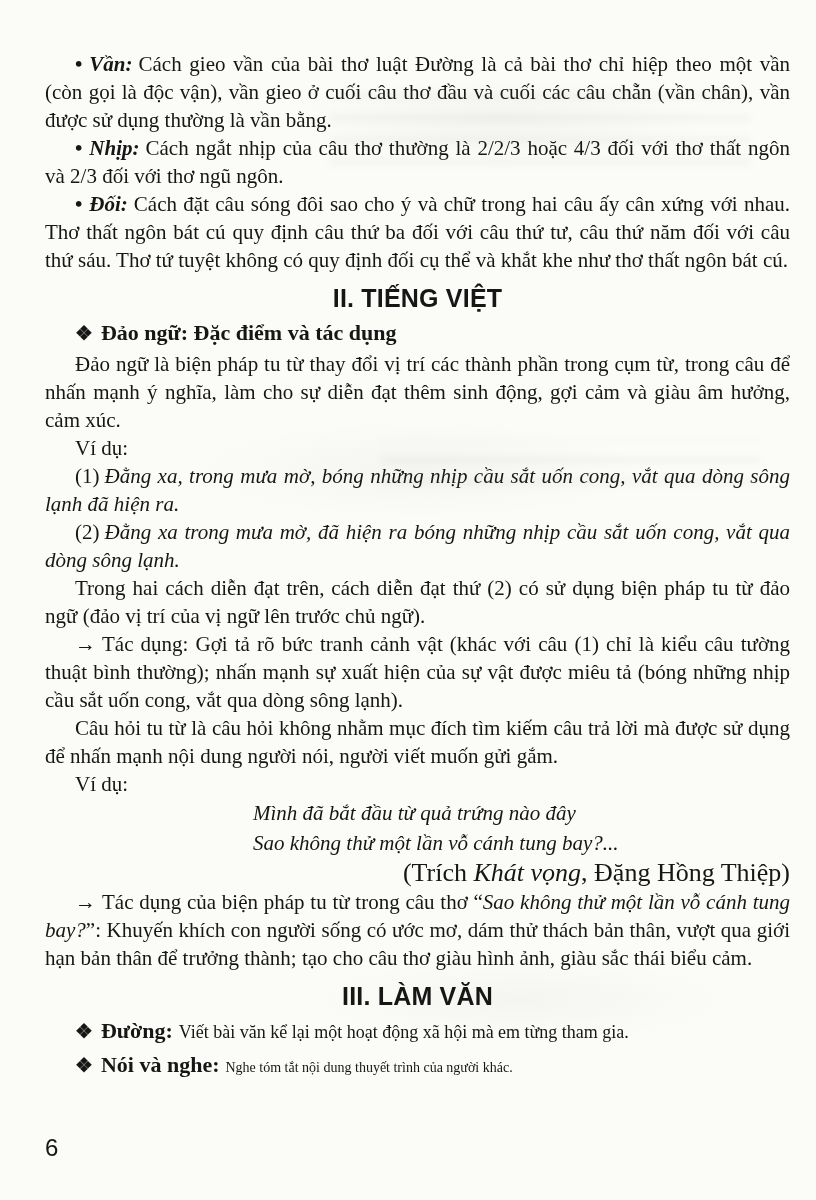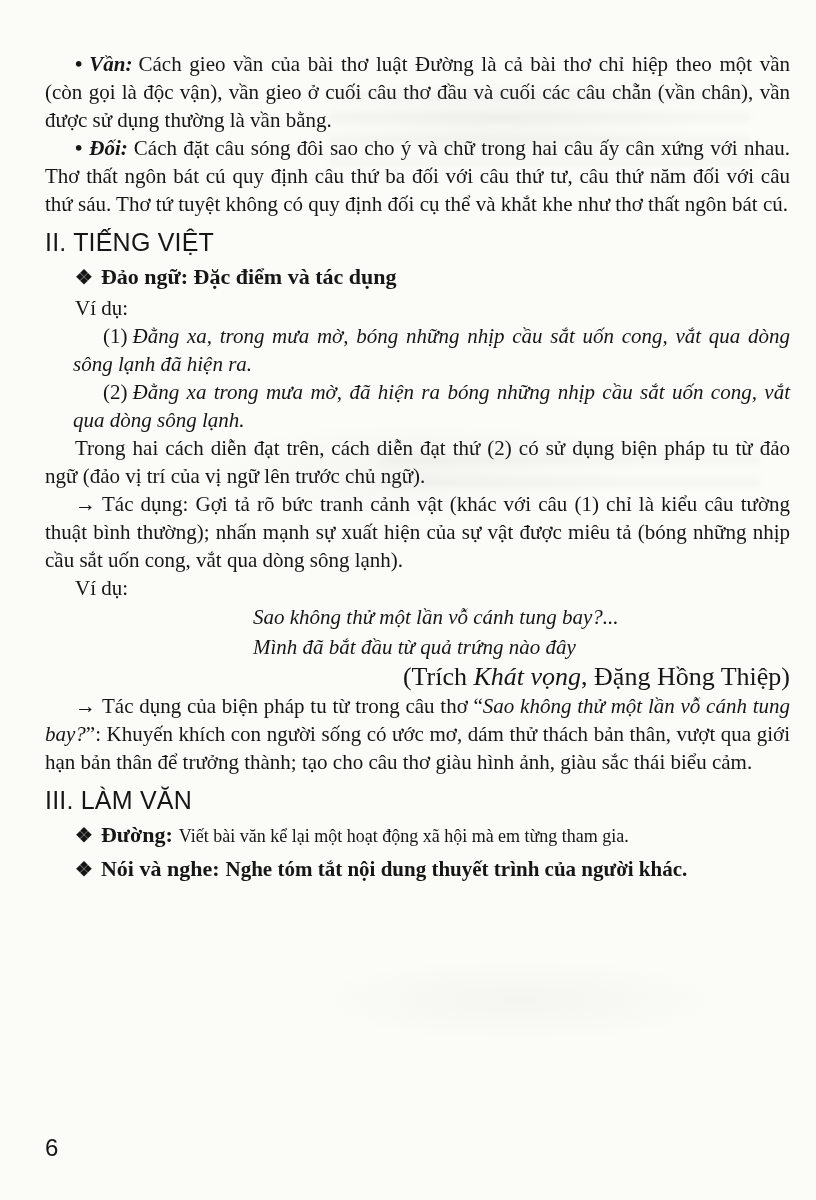--- a/index.html
+++ b/index.html
@@ -27,36 +27,37 @@
     font-size: 21px;
     line-height: 28px;
     text-align: justify;
     text-indent: 30px;
   }
   .bullet-marker { font-weight: bold; margin-right: 7px; }
   .lead-bi { font-weight: bold; font-style: italic; margin-right: 6px; margin-top: 18px; }
   .lead-b  { font-weight: bold; margin-right: 6px; }
   .section-heading {
     font-family: "Liberation Sans", sans-serif;
-    font-weight: normal;
+    font-weight: bold;
     font-size: 25px;
     line-height: 30px;
     margin: 9px 0 5px 0;
     letter-spacing: 0.2px;
+    text-align: center;
   }
   .sub-heading {
     font-size: 22px;
     line-height: 30px;
     font-weight: bold;
     text-indent: 30px;
     margin: 3px 0 2px 0;
   }
   .diamond-marker { margin-right: 8px; font-size: 20px; }
   .italic { font-style: italic; }
-  .example { font-style: italic; margin-left: 28px; }
+  .example { font-style: italic; }
   .example .ex-num { font-style: normal; margin-right: 5px; }
   .arrow-marker { margin-right: 6px; }
   .poem-line {
     font-size: 21px;
     line-height: 30px;
     font-style: italic;
     margin-left: 208px;
     text-indent: 0;
   }
   .citation {
@@ -91,64 +92,69 @@
 
 <div class="page">
 
   <div class="bleed bleed-1"></div>
   <div class="bleed bleed-2"></div>
 
   <p class="para">
     <span class="bullet-marker">•</span><span class="lead-bi">Vần:</span><span>Cách gieo vần của bài thơ luật Đường là cả bài thơ chỉ hiệp theo một vần (còn gọi là độc vận), vần gieo ở cuối câu thơ đầu và cuối các câu chẵn (vần chân), vần được sử dụng thường là vần bằng.</span>
   </p>
   <p class="para">
+    <span class="bullet-marker">•</span><span class="lead-bi">Nhịp:</span><span>Cách ngắt nhịp của câu thơ thường là 2/2/3 hoặc 4/3 đối với thơ thất ngôn và 2/3 đối với thơ ngũ ngôn.</span>
+  </p>
+  <p class="para">
     <span class="bullet-marker">•</span><span class="lead-bi">Đối:</span><span>Cách đặt câu sóng đôi sao cho ý và chữ trong hai câu ấy cân xứng với nhau. Thơ thất ngôn bát cú quy định câu thứ ba đối với câu thứ tư, câu thứ năm đối với câu thứ sáu. Thơ tứ tuyệt không có quy định đối cụ thể và khắt khe như thơ thất ngôn bát cú.</span>
   </p>
 
   <h2 class="section-heading">II. TIẾNG VIỆT</h2>
 
   <p class="sub-heading">
     <span class="diamond-marker">❖</span><span>Đảo ngữ: Đặc điểm và tác dụng</span>
   </p>
 
+  <p class="para">Đảo ngữ là biện pháp tu từ thay đổi vị trí các thành phần trong cụm từ, trong câu để nhấn mạnh ý nghĩa, làm cho sự diễn đạt thêm sinh động, gợi cảm và giàu âm hưởng, cảm xúc.</p>
 
   <p class="para">Ví dụ:</p>
 
   <p class="para example">
     <span class="ex-num">(1)</span><span>Đằng xa, trong mưa mờ, bóng những nhịp cầu sắt uốn cong, vắt qua dòng sông lạnh đã hiện ra.</span>
   </p>
   <p class="para example">
     <span class="ex-num">(2)</span><span>Đằng xa trong mưa mờ, đã hiện ra bóng những nhịp cầu sắt uốn cong, vắt qua dòng sông lạnh.</span>
   </p>
 
   <p class="para">Trong hai cách diễn đạt trên, cách diễn đạt thứ (2) có sử dụng biện pháp tu từ đảo ngữ (đảo vị trí của vị ngữ lên trước chủ ngữ).</p>
 
   <p class="para">
     <span class="arrow-marker">→</span><span>Tác dụng: Gợi tả rõ bức tranh cảnh vật (khác với câu (1) chỉ là kiểu câu tường thuật bình thường); nhấn mạnh sự xuất hiện của sự vật được miêu tả (bóng những nhịp cầu sắt uốn cong, vắt qua dòng sông lạnh).</span>
   </p>
 
 
+  <p class="para">Câu hỏi tu từ là câu hỏi không nhằm mục đích tìm kiếm câu trả lời mà được sử dụng để nhấn mạnh nội dung người nói, người viết muốn gửi gắm.</p>
 
   <p class="para">Ví dụ:</p>
 
+  <p class="poem-line">Mình đã bắt đầu từ quả trứng nào đây</p>
   <p class="poem-line">Sao không thử một lần vỗ cánh tung bay?...</p>
-  <p class="poem-line">Mình đã bắt đầu từ quả trứng nào đây</p>
 
   <p class="citation">
     <span>(Trích </span><span class="italic">Khát vọng</span><span>, Đặng Hồng Thiệp)</span>
   </p>
 
   <p class="para">
     <span class="arrow-marker">→</span><span>Tác dụng của biện pháp tu từ trong câu thơ “</span><span class="italic">Sao không thử một lần vỗ cánh tung bay?</span><span>”: Khuyến khích con người sống có ước mơ, dám thử thách bản thân, vượt qua giới hạn bản thân để trưởng thành; tạo cho câu thơ giàu hình ảnh, giàu sắc thái biểu cảm.</span>
   </p>
 
   <h2 class="section-heading">III. LÀM VĂN</h2>
 
   <p class="sub-heading">
     <span class="diamond-marker">❖</span><span class="lead-b">Đường:</span><span style="font-weight:normal; font-size:18px;">Viết bài văn kể lại một hoạt động xã hội mà em từng tham gia.</span>
   </p>
   <p class="sub-heading">
-    <span class="diamond-marker">❖</span><span class="lead-b">Nói và nghe:</span><span style="font-weight:bold; font-size:21px;">Nghe tóm tắt nội dung thuyết trình của người khác.</span>
+    <span class="diamond-marker">❖</span><span class="lead-b">Nói và nghe:</span><span style="font-weight:normal; font-size:14px;">Nghe tóm tắt nội dung thuyết trình của người khác.</span>
   </p>
 
   <div class="page-number">6</div>
 
 </div>
 
 </body></html>

